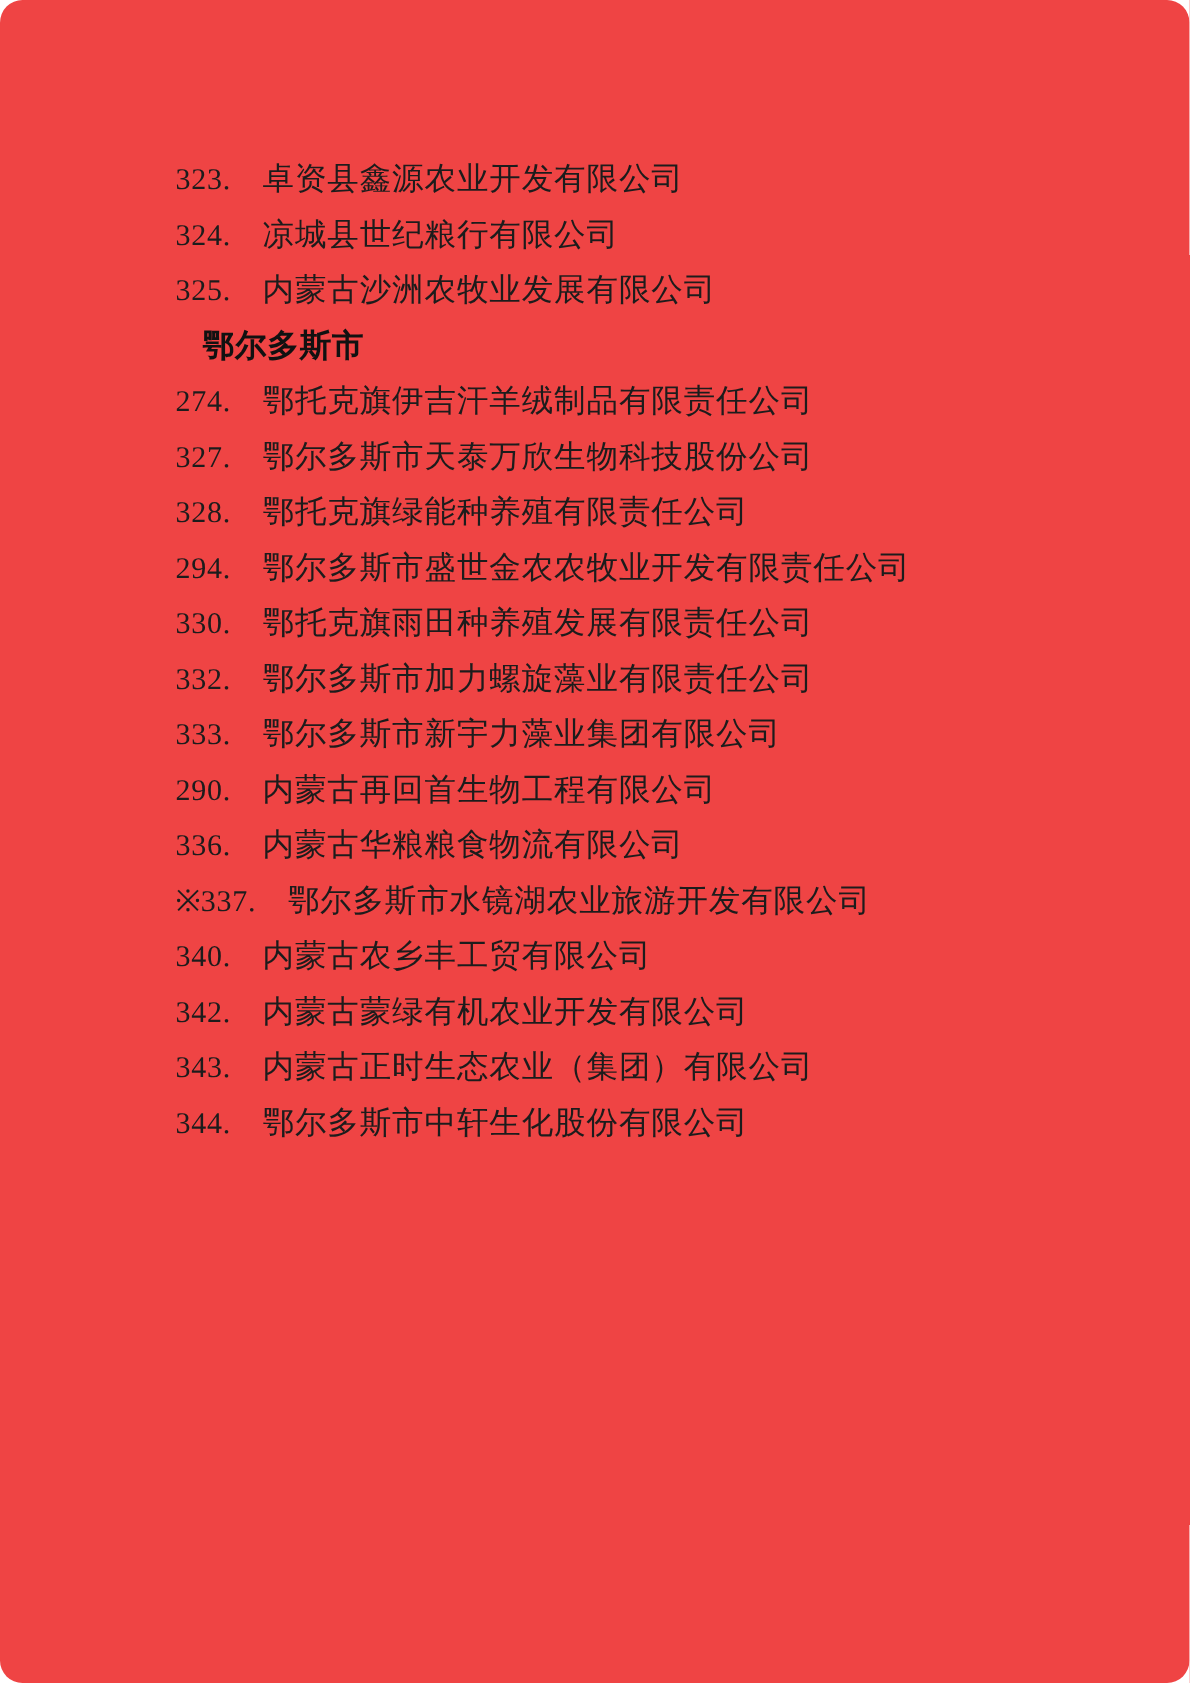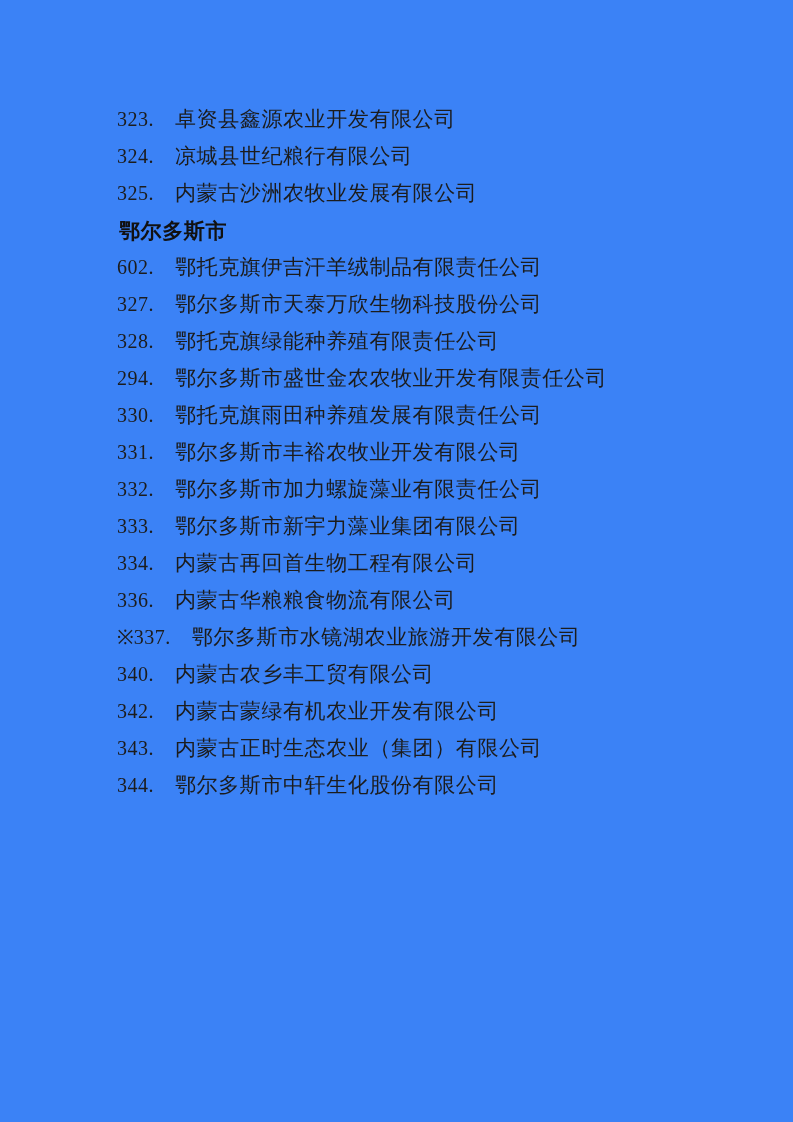--- a/index.html
+++ b/index.html
@@ -4,24 +4,25 @@
 <style>
   html, body {
     margin: 0;
     padding: 0;
     background: #ffffff;
   }
   .page {
     position: relative;
     width: 793px;
     height: 1122px;
-    background: #3b82f6;
+    background: #ef4444;
     overflow: hidden;
     color: #1c1c1c;
     font-family: "Liberation Serif", "DejaVu Serif", serif;
+    border-radius: 15px;
   }
   .content {
     position: absolute;
     top: 101px;
     left: 117px;
     right: 30px;
   }
   .row {
     height: 37px;
     line-height: 37px;
@@ -40,21 +41,21 @@
   }
   .row .name {
     font-size: 21px;
     letter-spacing: 0.6px;
     font-family: "Liberation Serif", "DejaVu Serif", serif;
   }
   .section-row {
     height: 37px;
     line-height: 37px;
     white-space: nowrap;
-    margin-left: 2px;
+    margin-left: 18px;
   }
   .section-row .section-text {
     font-size: 21px;
     font-weight: bold;
     letter-spacing: 0.6px;
     color: #111111;
     font-family: "Liberation Sans", "DejaVu Sans", sans-serif;
   }
 </style>
 </head>
@@ -63,37 +64,36 @@
 <div class="page">
   <div class="content" id="company-list">
   <div class="row"><span class="marker"></span><span class="num">323.</span><span class="name">卓资县鑫源农业开发有限公司</span></div>
 
   <div class="row"><span class="marker"></span><span class="num">324.</span><span class="name">凉城县世纪粮行有限公司</span></div>
 
   <div class="row"><span class="marker"></span><span class="num">325.</span><span class="name">内蒙古沙洲农牧业发展有限公司</span></div>
 
   <div class="section-row"><span class="section-text">鄂尔多斯市</span></div>
 
-  <div class="row"><span class="marker"></span><span class="num">602.</span><span class="name">鄂托克旗伊吉汗羊绒制品有限责任公司</span></div>
+  <div class="row"><span class="marker"></span><span class="num">274.</span><span class="name">鄂托克旗伊吉汗羊绒制品有限责任公司</span></div>
 
   <div class="row"><span class="marker"></span><span class="num">327.</span><span class="name">鄂尔多斯市天泰万欣生物科技股份公司</span></div>
 
   <div class="row"><span class="marker"></span><span class="num">328.</span><span class="name">鄂托克旗绿能种养殖有限责任公司</span></div>
 
   <div class="row"><span class="marker"></span><span class="num">294.</span><span class="name">鄂尔多斯市盛世金农农牧业开发有限责任公司</span></div>
 
   <div class="row"><span class="marker"></span><span class="num">330.</span><span class="name">鄂托克旗雨田种养殖发展有限责任公司</span></div>
 
-  <div class="row"><span class="marker"></span><span class="num">331.</span><span class="name">鄂尔多斯市丰裕农牧业开发有限公司</span></div>
 
   <div class="row"><span class="marker"></span><span class="num">332.</span><span class="name">鄂尔多斯市加力螺旋藻业有限责任公司</span></div>
 
   <div class="row"><span class="marker"></span><span class="num">333.</span><span class="name">鄂尔多斯市新宇力藻业集团有限公司</span></div>
 
-  <div class="row"><span class="marker"></span><span class="num">334.</span><span class="name">内蒙古再回首生物工程有限公司</span></div>
+  <div class="row"><span class="marker"></span><span class="num">290.</span><span class="name">内蒙古再回首生物工程有限公司</span></div>
 
 
   <div class="row"><span class="marker"></span><span class="num">336.</span><span class="name">内蒙古华粮粮食物流有限公司</span></div>
 
   <div class="row"><span class="marker">※</span><span class="num">337.</span><span class="name">鄂尔多斯市水镜湖农业旅游开发有限公司</span></div>
 
 
 
   <div class="row"><span class="marker"></span><span class="num">340.</span><span class="name">内蒙古农乡丰工贸有限公司</span></div>
 

